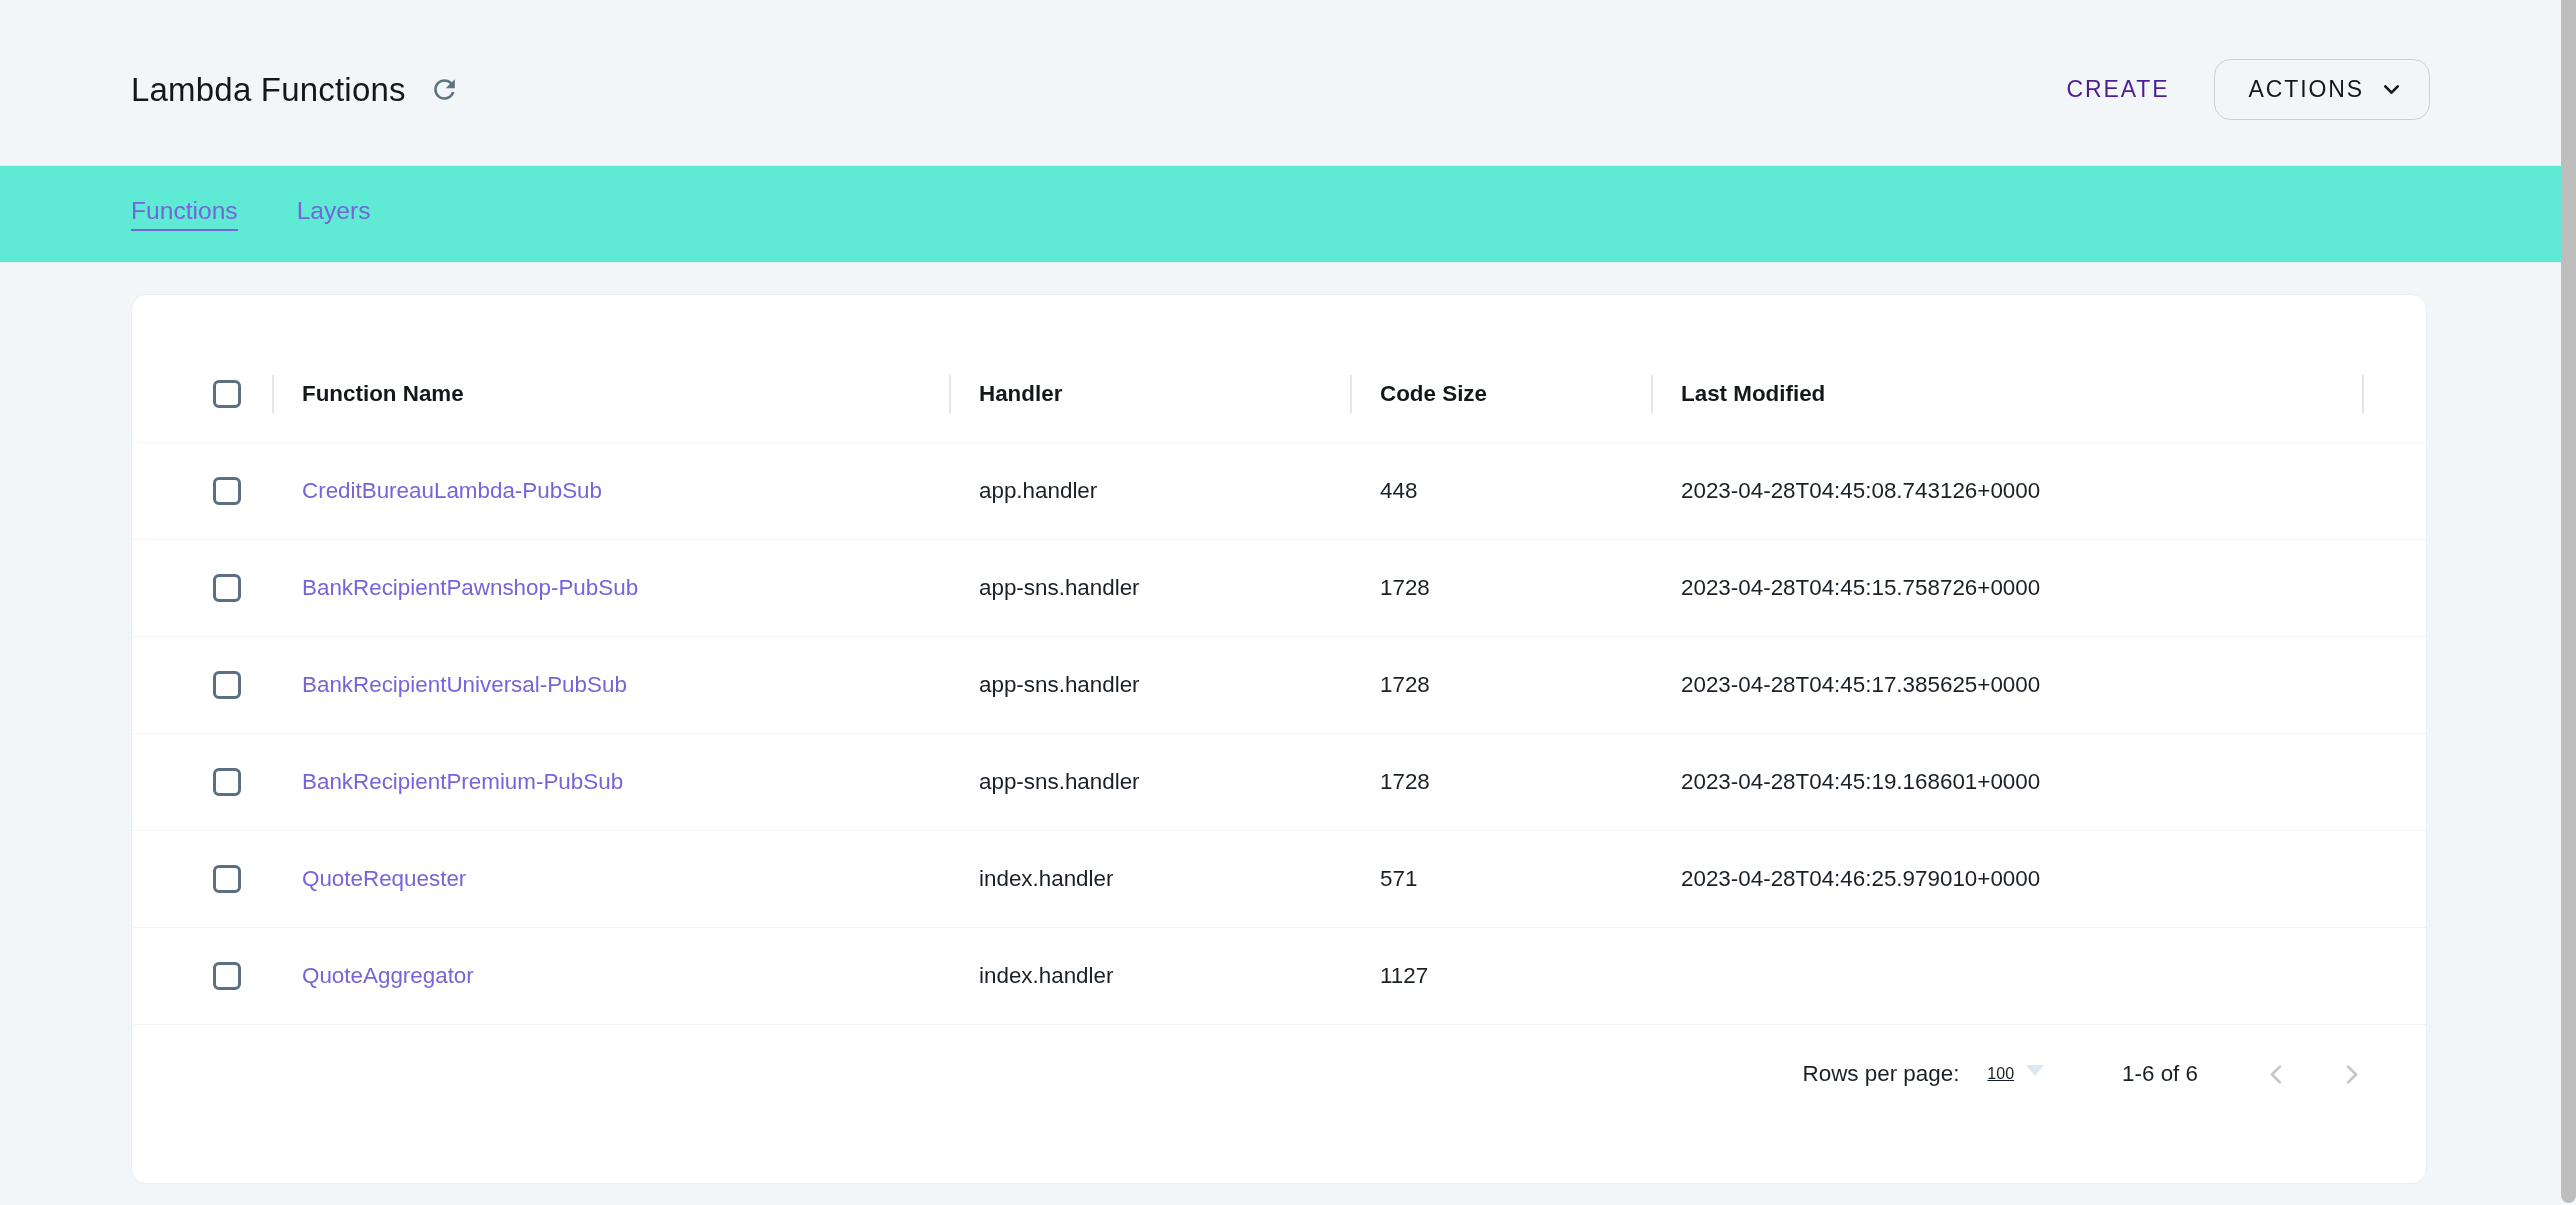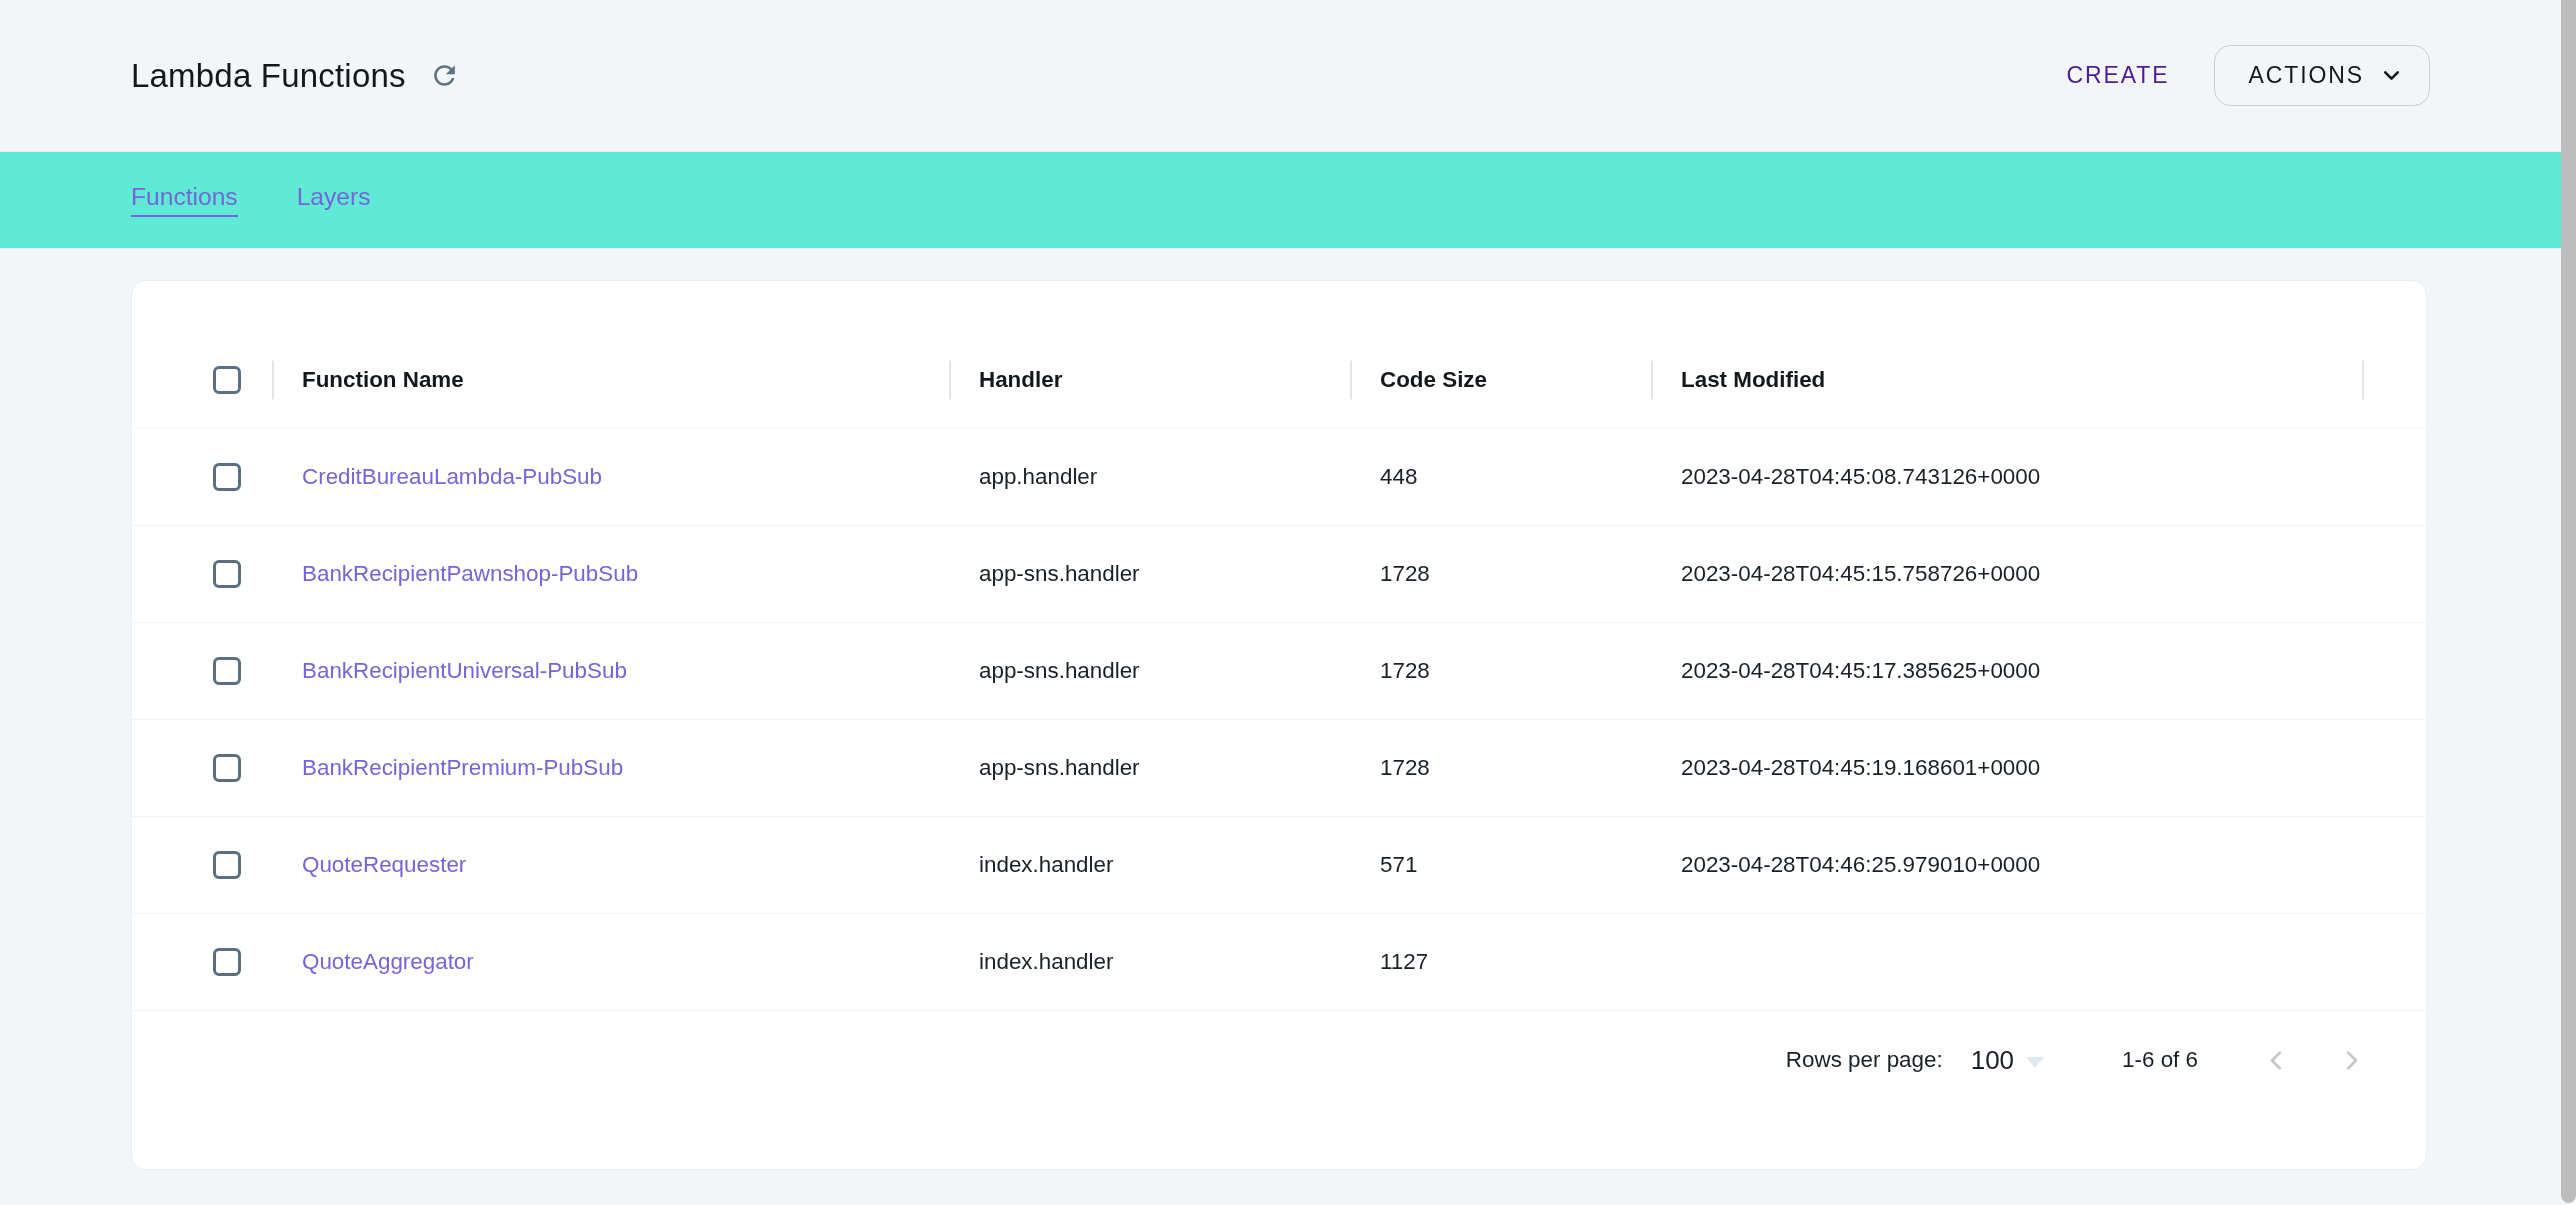--- a/index.html
+++ b/index.html
@@ -4,21 +4,21 @@
 <style>
   * { margin:0; padding:0; box-sizing:border-box; }
   html,body { width:2576px; height:1206px; }
   body {
     font-family:"Liberation Sans", sans-serif;
     background:#F3F6F9;
     color:#1A2027;
     overflow:hidden;
     position:relative;
   }
-  .app { width:2561px; height:949px; }
+  .app { width:2561px; height:949px;margin-top:14px; }
 
   
   .topbar {
     height:152px;
     display:flex; align-items:center;
     padding:0 131px;
     border-bottom:0.7px solid #E8EBEE;
     background:#F3F6F9;
   }
   .page-title { font-size:33px; font-weight:500; letter-spacing:0.2px; color:#14181D; }
@@ -98,21 +98,21 @@
     height:98px;
     display:flex; align-items:center; justify-content:flex-end;
     padding-right:45px;
     font-size:22.4px; color:#1A2027;
   }
   .rpp-label { margin-right:28px; }
   .rpp-select {
     display:flex; align-items:flex-end; gap:12px; cursor:pointer;
     margin-right:78px;
   }
-  .rpp-value { font-size:26px; }
+  .rpp-value { font-size:16px;text-decoration:underline; }
   .select-arrow {
     width:0; height:0; margin-bottom:7.5px;
     border-left:9.7px solid transparent;
     border-right:9.7px solid transparent;
     border-top:11.2px solid #DCE8F2;
   }
   .range-label { margin-right:48px; }
   .pg-btn {
     width:60px; height:60px;
     border:none; background:transparent;

